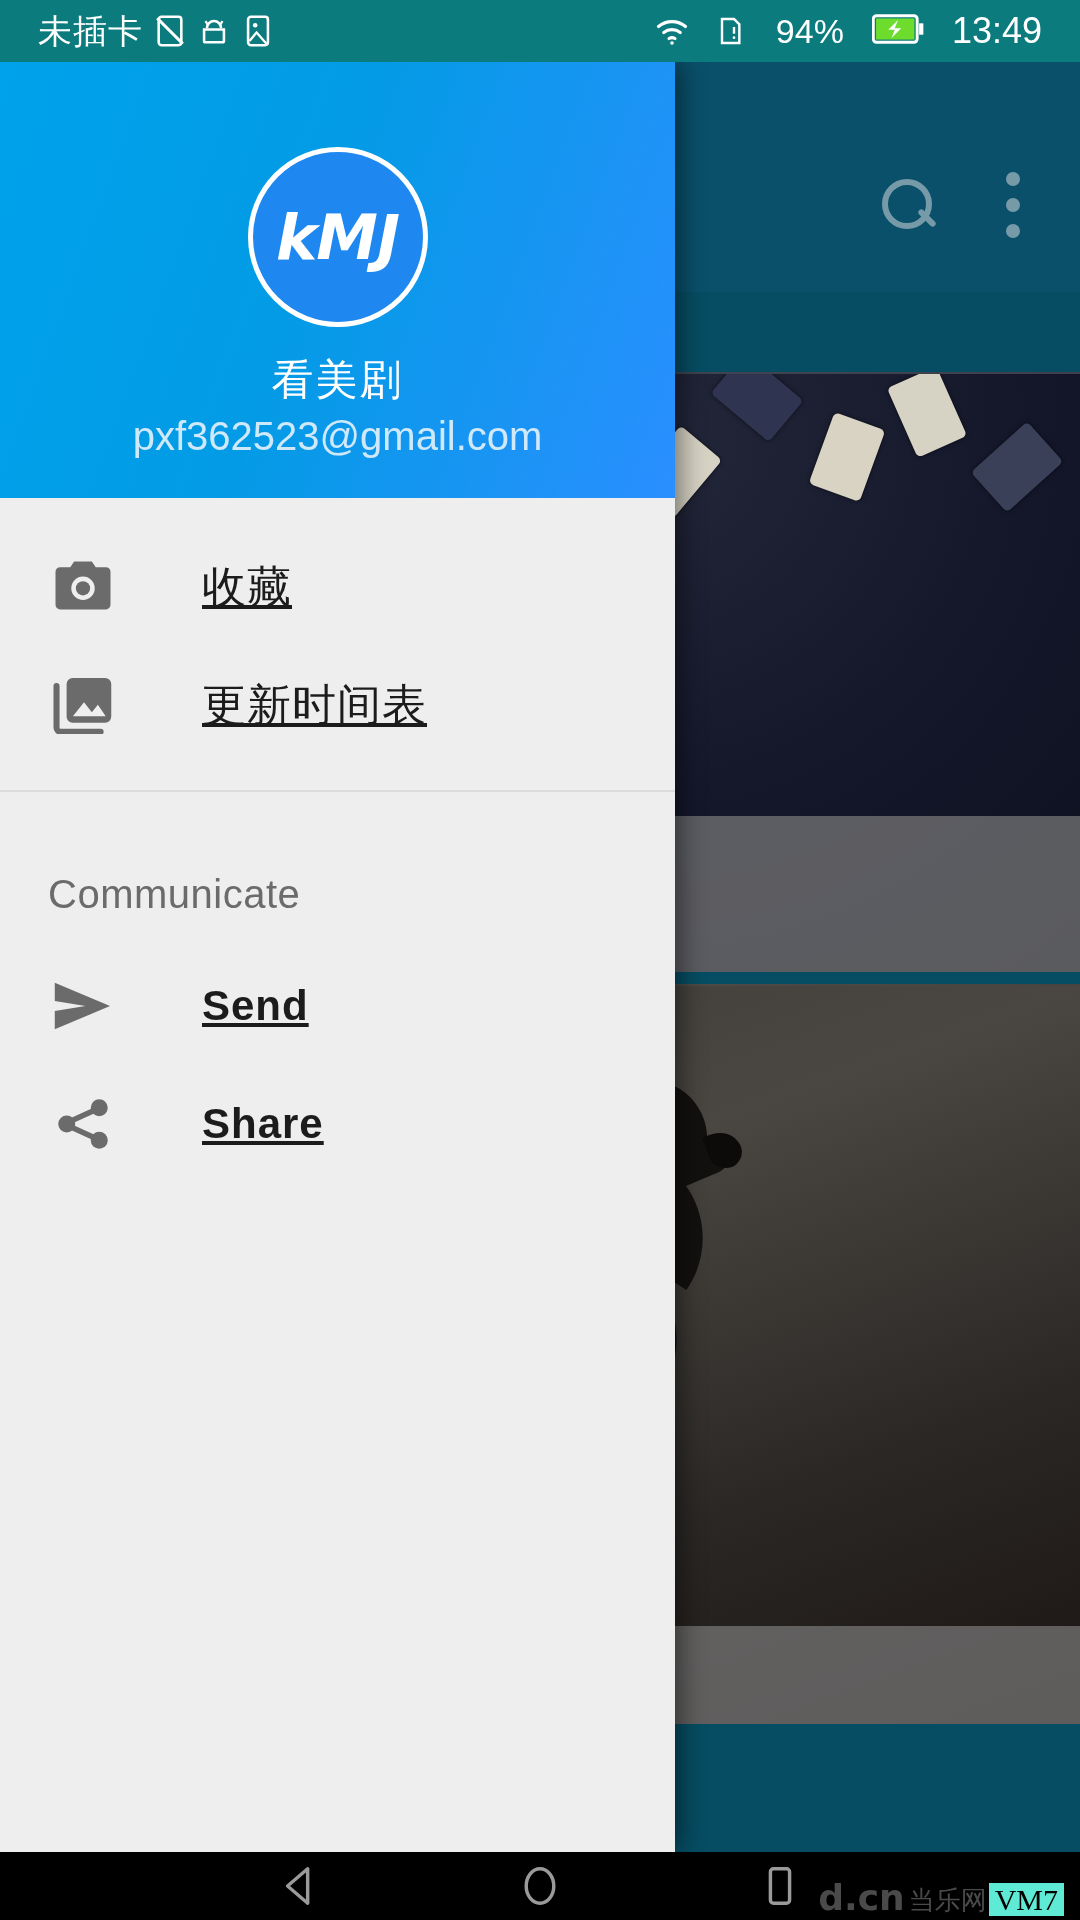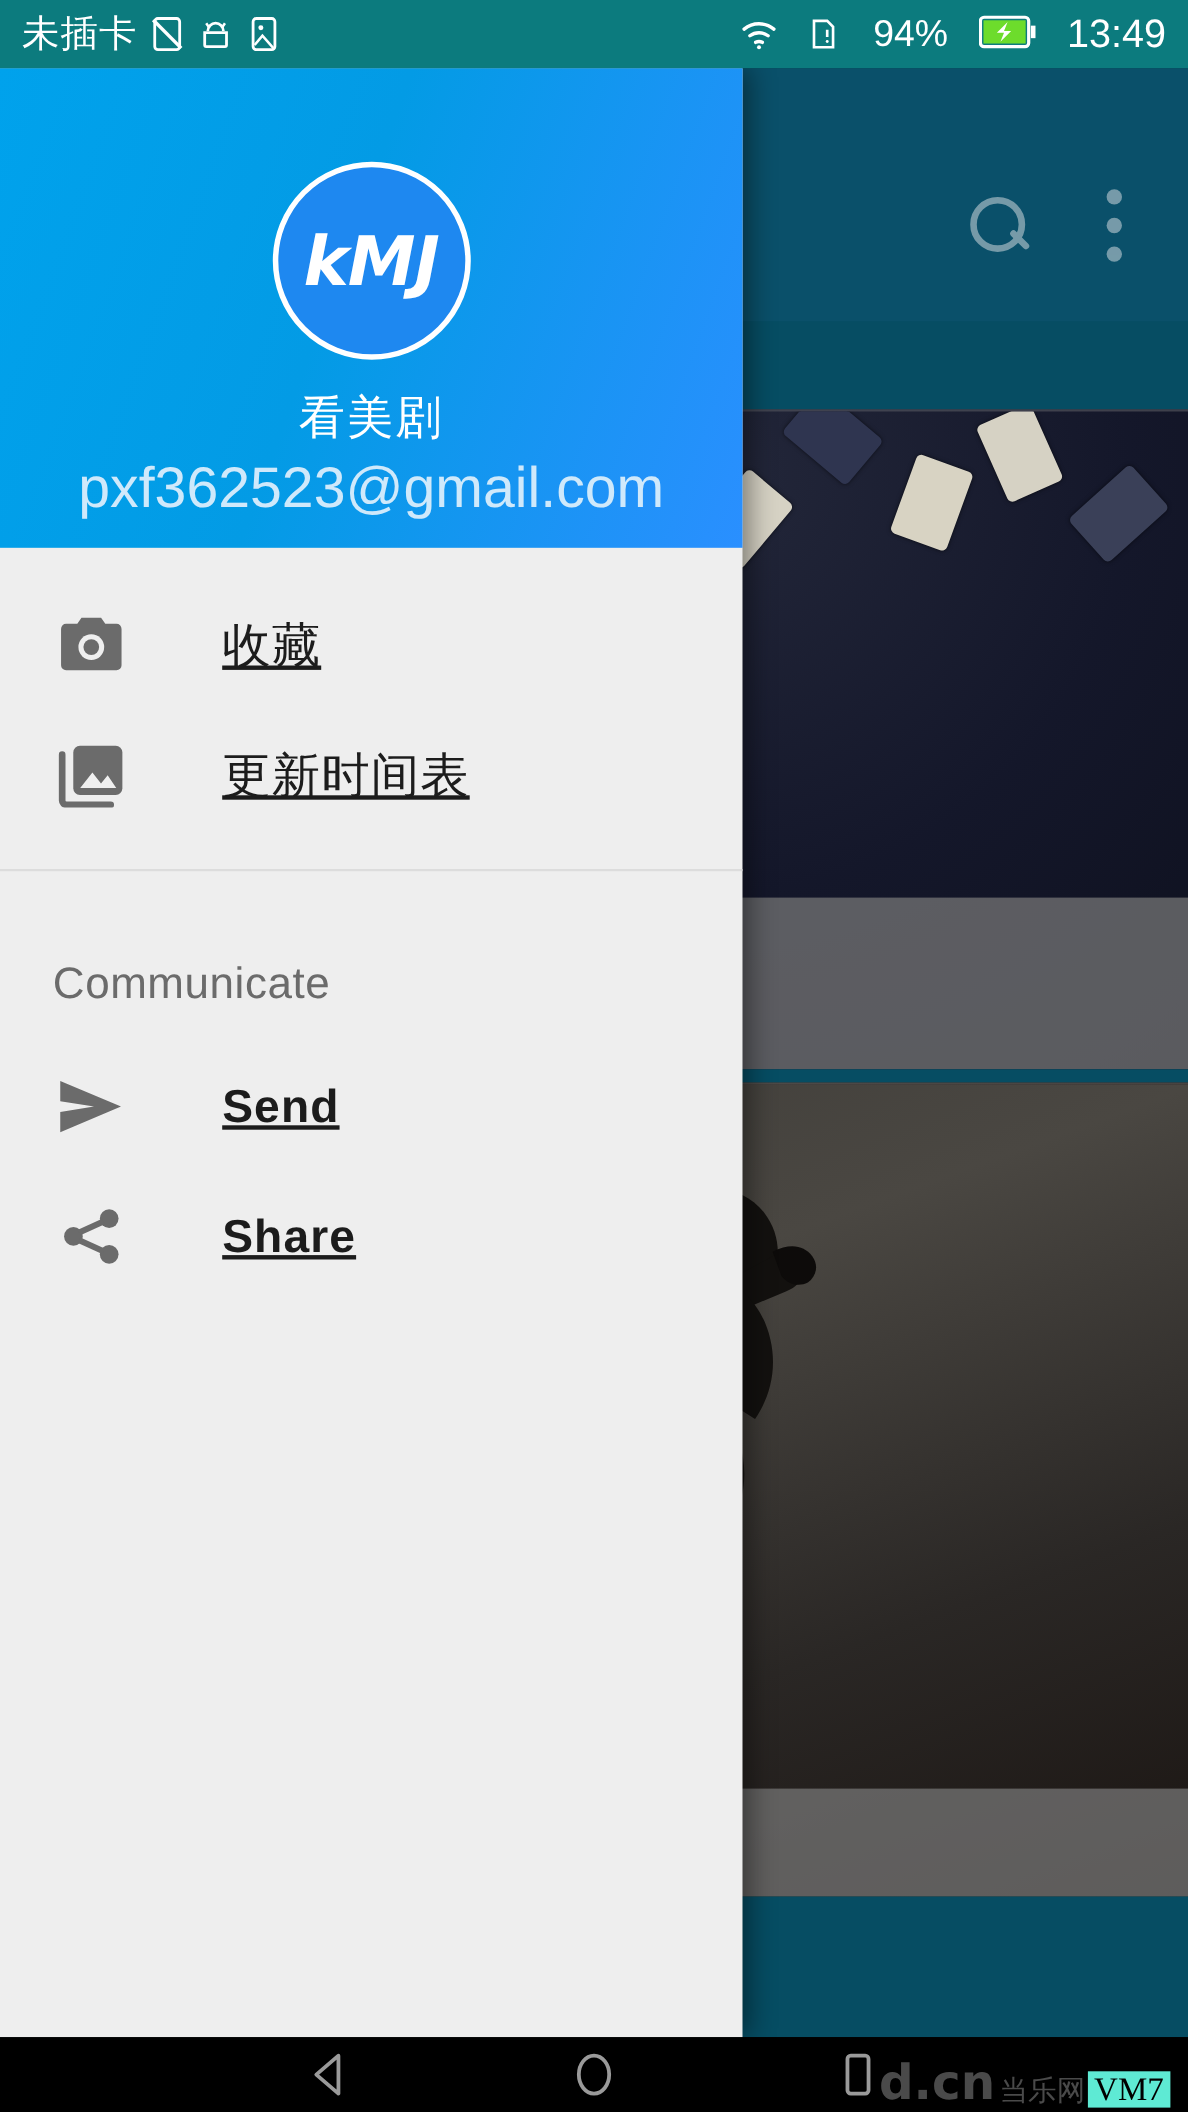--- a/index.html
+++ b/index.html
@@ -8,21 +8,21 @@
     background:#000;
     font-family:"Liberation Sans","DejaVu Sans",sans-serif;
   }
   #screen{ position:relative; width:1080px; height:1920px; overflow:hidden; background:#000; }
 
   
   .statusbar{
     position:absolute; top:0; left:0; width:1080px; height:62px;
     background:#0c7b7e;
     display:flex; align-items:center; justify-content:space-between;
-    padding:0 20px;
+    padding:0 38px;
     z-index:60;
   }
   .sb-left{ display:flex; align-items:center; gap:10px; }
   .sb-right{ display:flex; align-items:center; gap:28px; }
   .sb-text{ color:#ffffff; font-size:34px; letter-spacing:1px; line-height:1; }
   .sb-ico{ width:34px; height:36px; position:relative; display:inline-block; }
   .sb-time{ color:#ffffff; font-size:36px; line-height:1; letter-spacing:0px; }
   .sb-batt{ color:#ffffff; font-size:34px; line-height:1; }
 
   
@@ -112,21 +112,21 @@
   .logo-text{
     color:#ffffff; font-size:62px; font-style:italic; font-weight:bold;
     letter-spacing:-1px; font-family:"DejaVu Sans",sans-serif;
   }
   .acct-name{
     position:absolute; left:0; top:290px; width:675px; text-align:center;
     color:#ffffff; font-size:42px; letter-spacing:2px;
   }
   .acct-mail{
     position:absolute; left:0; top:352px; width:675px; text-align:center;
-    color:#cfe9fb; font-size:52px;
+    color:#cfe9fb; font-size:40px;
   }
 
   .menu-section{ padding-top:30px; }
   .menu-item{
     display:flex; align-items:center; height:118px; padding-left:48px; cursor:pointer;
   }
   .menu-ico{
     width:70px; height:70px; flex:0 0 70px;
     display:flex; align-items:center; justify-content:center;
   }
@@ -143,21 +143,21 @@
   .navbar{
     position:absolute; bottom:0; left:0; width:1080px; height:68px;
     background:#000; z-index:70;
     display:flex; align-items:center; justify-content:center; gap:180px;
   }
   .nav-btn{ width:60px; height:60px; display:flex; align-items:center; justify-content:center; }
   .watermark{
     position:absolute; right:16px; bottom:4px; display:flex; align-items:flex-end; gap:0px;
     z-index:71;
   }
-  .wm-logo{ color:#4a4a4a; font-size:44px; font-weight:bold; font-family:"DejaVu Sans",sans-serif; line-height:1;}
+  .wm-logo{ color:#4a4a4a; font-size:36px; font-weight:bold; font-family:"DejaVu Sans",sans-serif; line-height:1;}
   .wm-cn{ color:#4a4a4a; font-size:26px; line-height:1; margin-left:4px; margin-bottom:3px;}
   .wm-vm{
     background:#5eead4; color:#000000; font-family:"Liberation Serif","DejaVu Serif",serif;
     font-size:30px; font-weight:normal; padding:1px 6px; margin-left:2px; line-height:1.05;
   }
 </style>
 </head>
 <body>
 
 <div id="screen">

